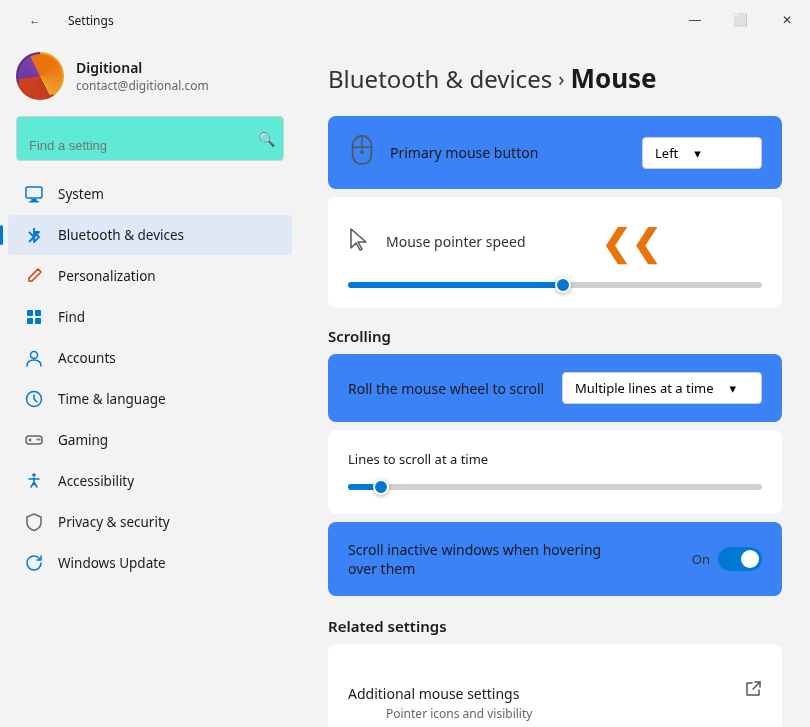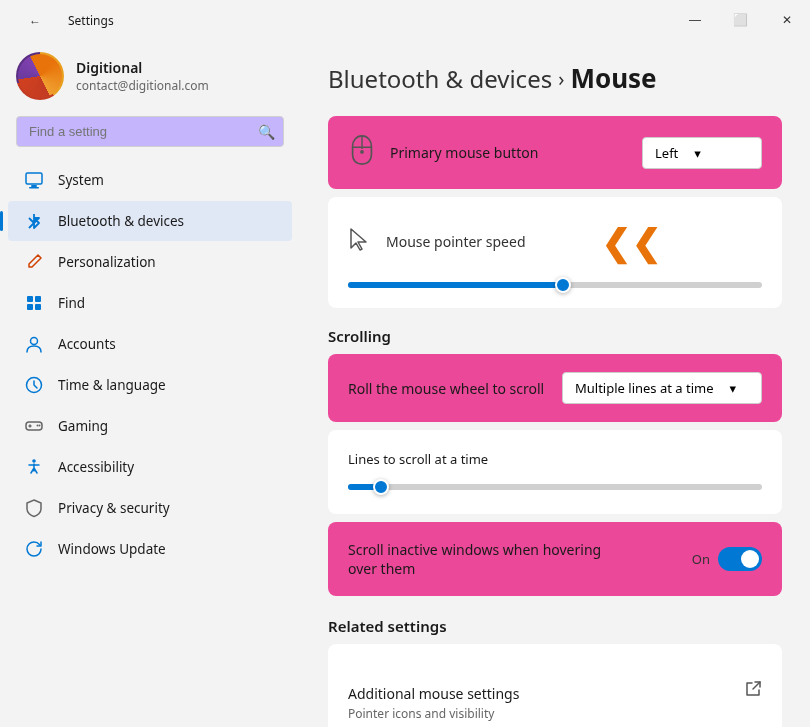--- a/index.html
+++ b/index.html
@@ -94,24 +94,24 @@
     .user-info { display: flex; flex-direction: column; }
     .user-name { font-size: 14px; font-weight: 600; color: #1a1a1a; }
     .user-email { font-size: 12px; color: #666; }
 
     .search-box {
       margin: 4px 16px 12px 16px;
       position: relative;
     }
     .search-input {
       width: 100%;
-      padding: 7px 32px 7px 12px;
+      padding: 21px 32px 7px 12px;
       border: 1px solid #d0d0d0;
       border-radius: 4px;
-      background: #c4b5fd;
+      background: #5eead4;
       font-size: 13px;
       color: #333;
       outline: none;
     }
     .search-icon-btn {
       position: absolute;
       right: 8px;
       top: 50%;
       transform: translateY(-50%);
       background: none;
@@ -181,21 +181,21 @@
       color: #333;
     }
     .breadcrumb-current {
       font-size: 26px;
       font-weight: 700;
       color: #1a1a1a;
     }
 
     
     .card {
-      background: #ec4899;
+      background: #3b82f6;
       border-radius: 8px;
       margin-bottom: 8px;
       padding: 18px 20px;
       display: flex;
       align-items: center;
       justify-content: space-between;
     }
 
     .mouse-icon-wrap {
       display: flex;
@@ -306,21 +306,21 @@
       background: white;
       border-radius: 8px;
       padding: 16px 20px;
       display: flex;
       align-items: center;
       justify-content: space-between;
       cursor: pointer;
     }
     .additional-info {}
     .additional-title { font-size: 14px; color: #1a1a1a; margin-top: 24px; }
-    .additional-subtitle { font-size: 12px; color: #666; margin-top: 2px; }
+    .additional-subtitle { font-size: 12px; color: #666; margin-top: 2px; margin-left: 38px; }
 
     
     .icon-blue { color: #0078d4; }
     .icon-orange { color: #d04000; }
     .icon-gray { color: #666; }
   </style>
 </head>
 <body>
 
 <div class="titlebar">

